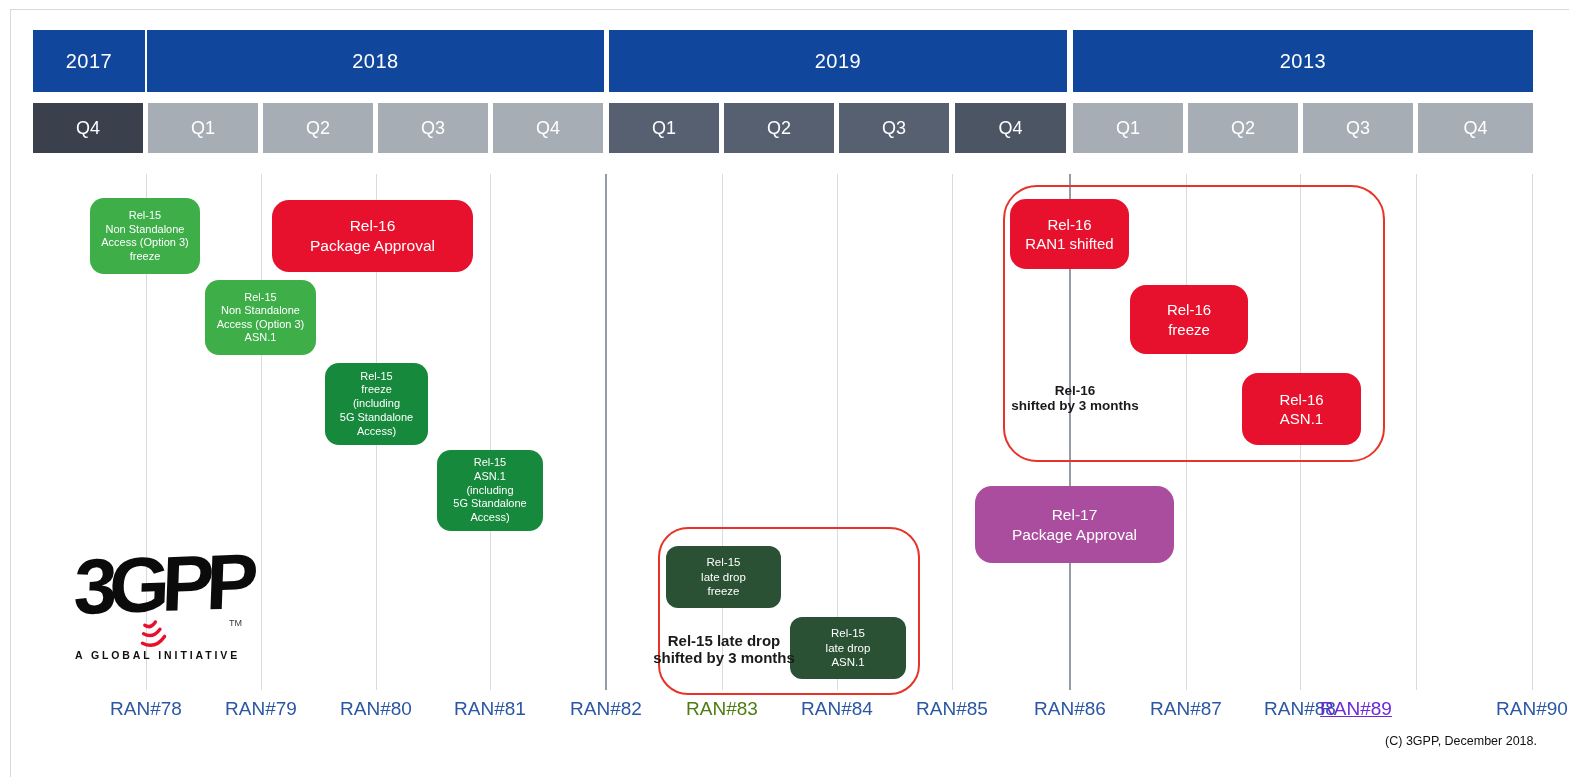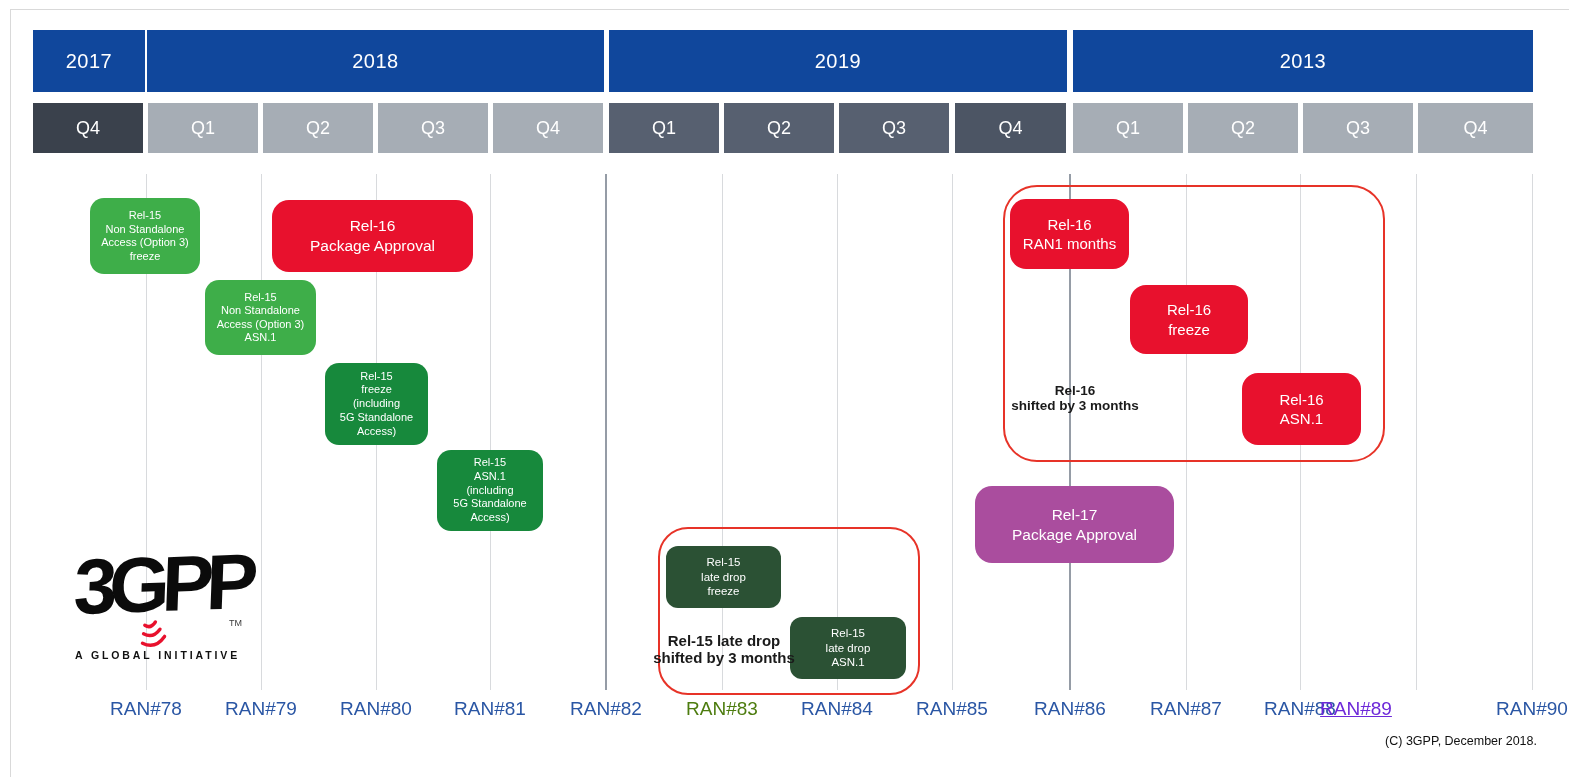--- a/index.html
+++ b/index.html
@@ -139,21 +139,21 @@
         <div class="milestone-line">late drop</div>
         <div class="milestone-line">freeze</div>
       </div>
       <div class="milestone" style="left: 790px; top: 617px; width: 116px; height: 62px; background: rgb(43, 81, 52); border-radius: 12px; font-size: 11.5px; line-height: 14.5px;">
         <div class="milestone-line">Rel-15</div>
         <div class="milestone-line">late drop</div>
         <div class="milestone-line">ASN.1</div>
       </div>
       <div class="milestone" style="left: 1010px; top: 199px; width: 119px; height: 70px; background: rgb(232, 17, 45); border-radius: 16px; font-size: 15px; line-height: 19.5px;">
         <div class="milestone-line">Rel-16</div>
-        <div class="milestone-line">RAN1 months</div>
+        <div class="milestone-line">RAN1 shifted</div>
       </div>
       <div class="milestone" style="left: 1130px; top: 285px; width: 118px; height: 69px; background: rgb(232, 17, 45); border-radius: 16px; font-size: 15px; line-height: 19.5px;">
         <div class="milestone-line">Rel-16</div>
         <div class="milestone-line">freeze</div>
       </div>
       <div class="milestone" style="left: 1242px; top: 373px; width: 119px; height: 72px; background: rgb(232, 17, 45); border-radius: 16px; font-size: 15px; line-height: 19.5px;">
         <div class="milestone-line">Rel-16</div>
         <div class="milestone-line">ASN.1</div>
       </div>
       <div class="milestone" style="left: 975px; top: 486px; width: 199px; height: 77px; background: rgb(170, 77, 158); border-radius: 17px; font-size: 15.5px; line-height: 20px;">

